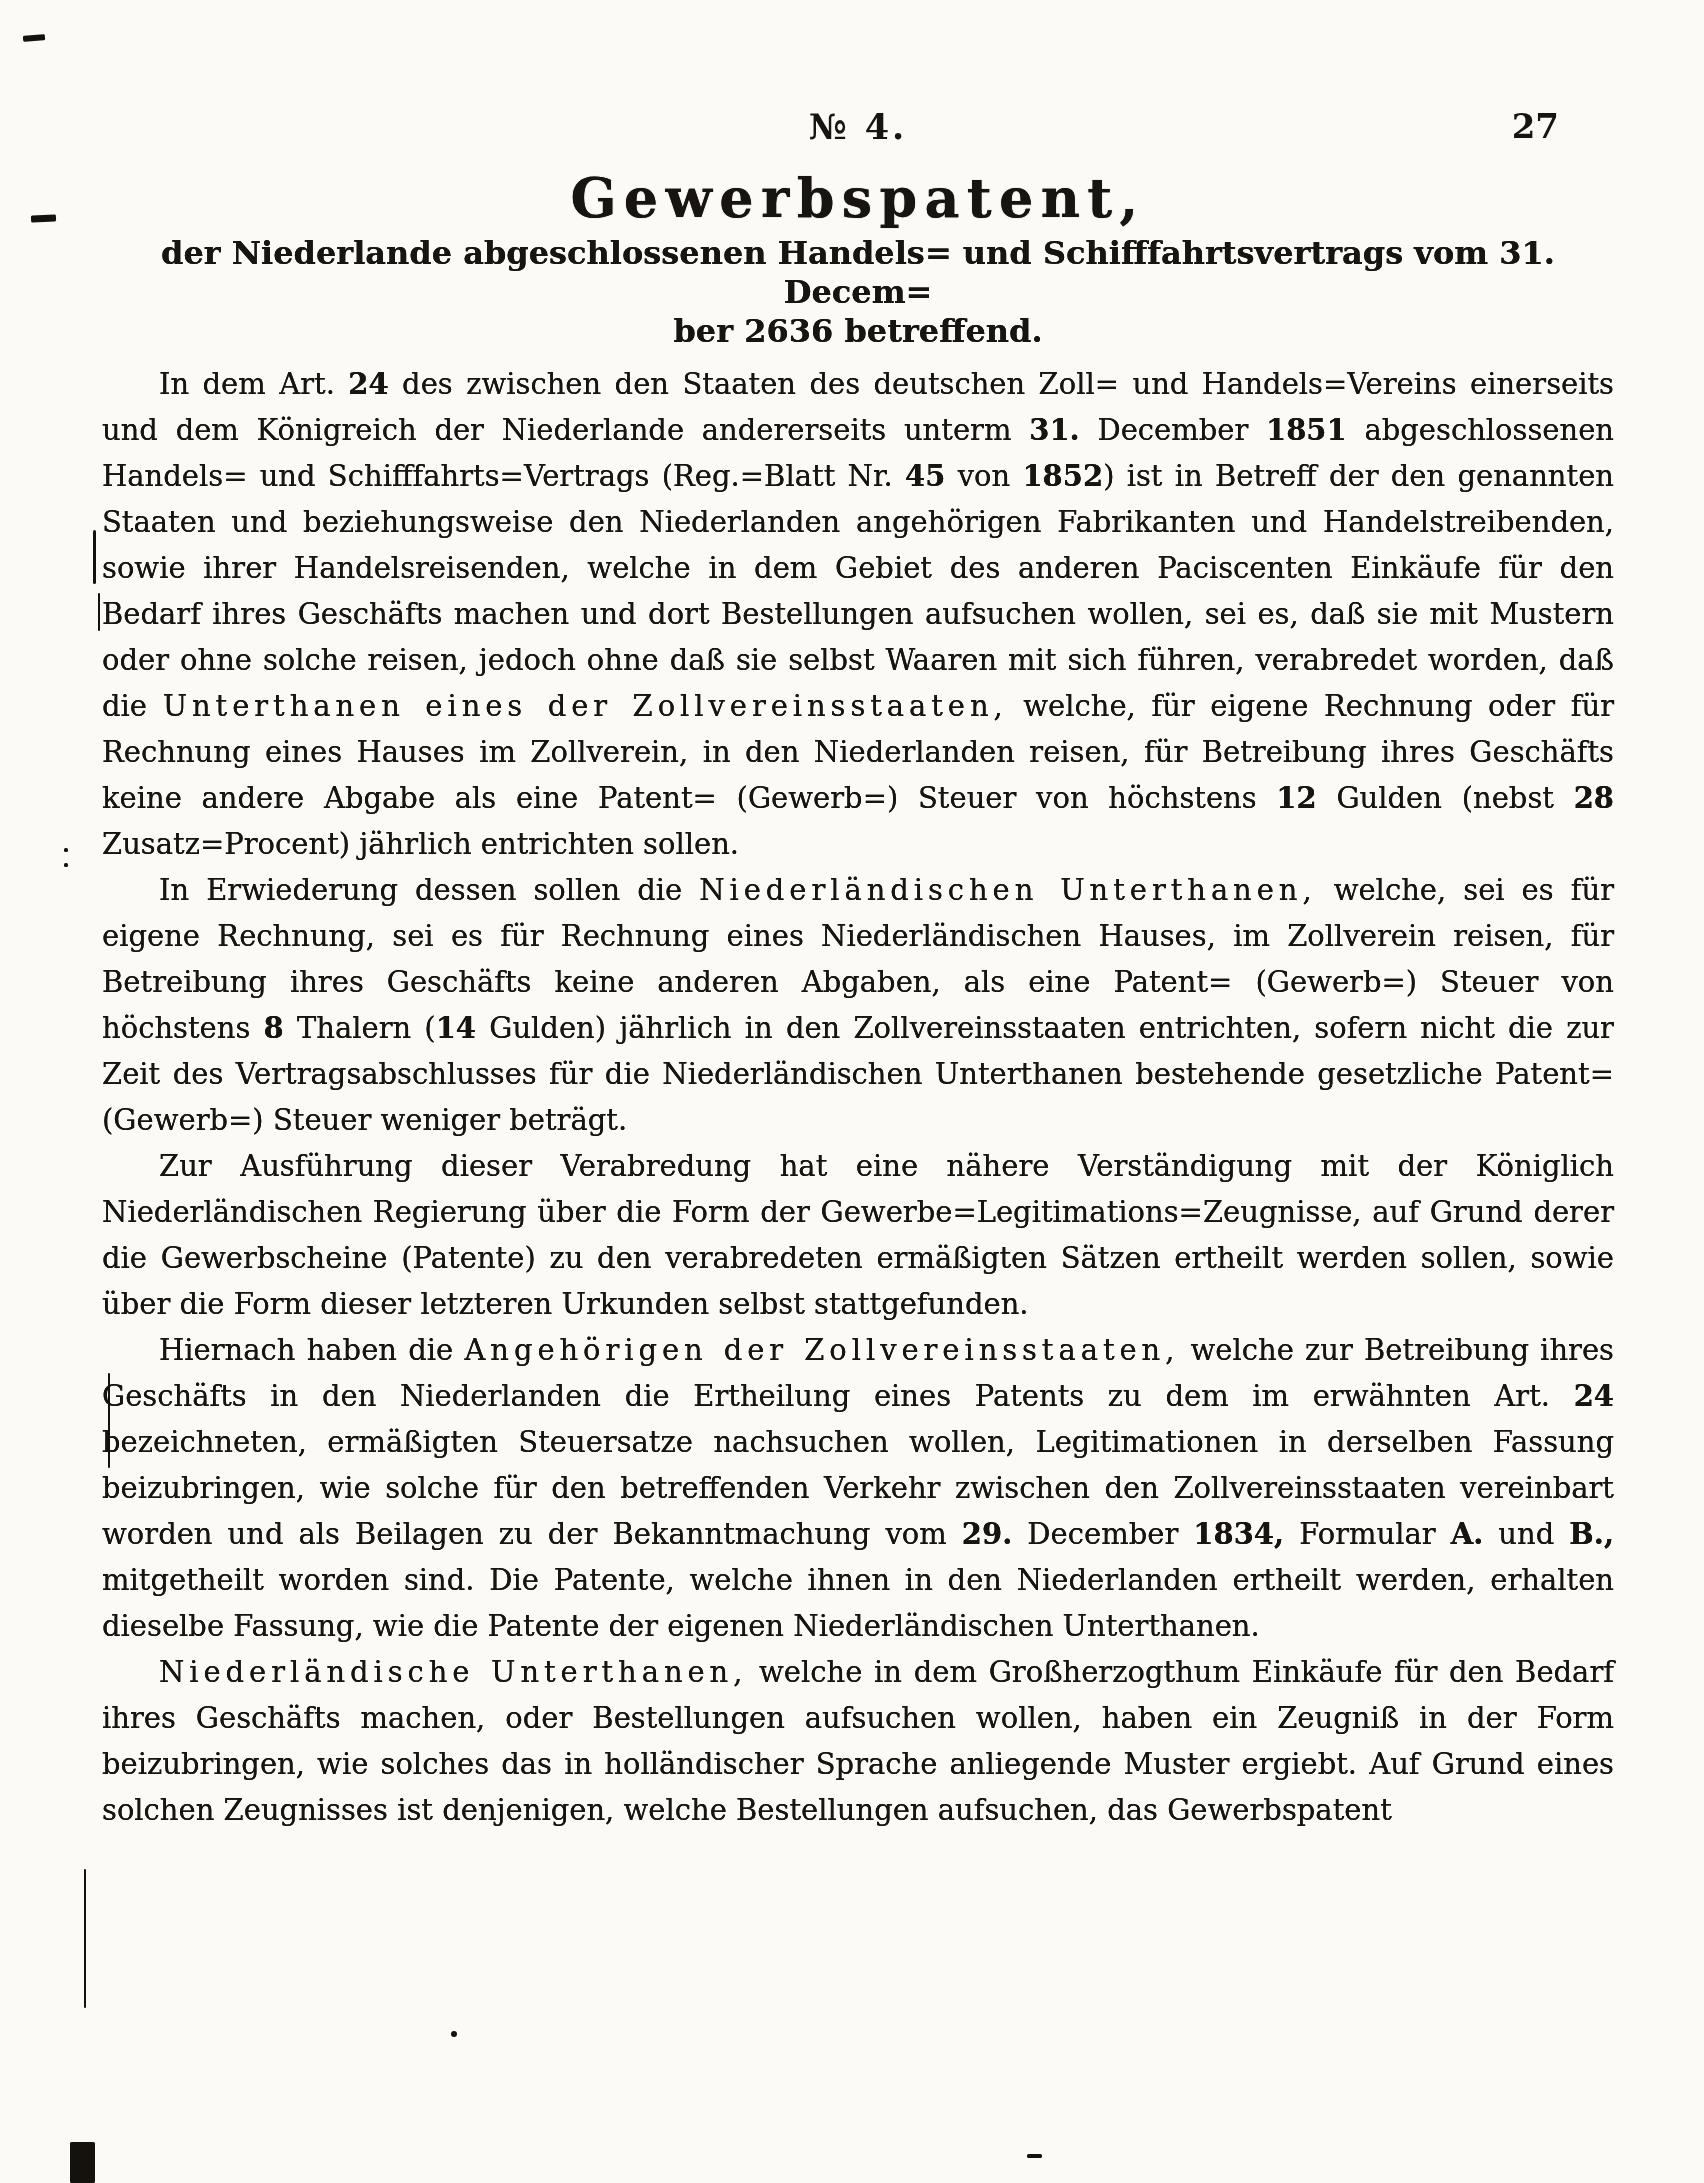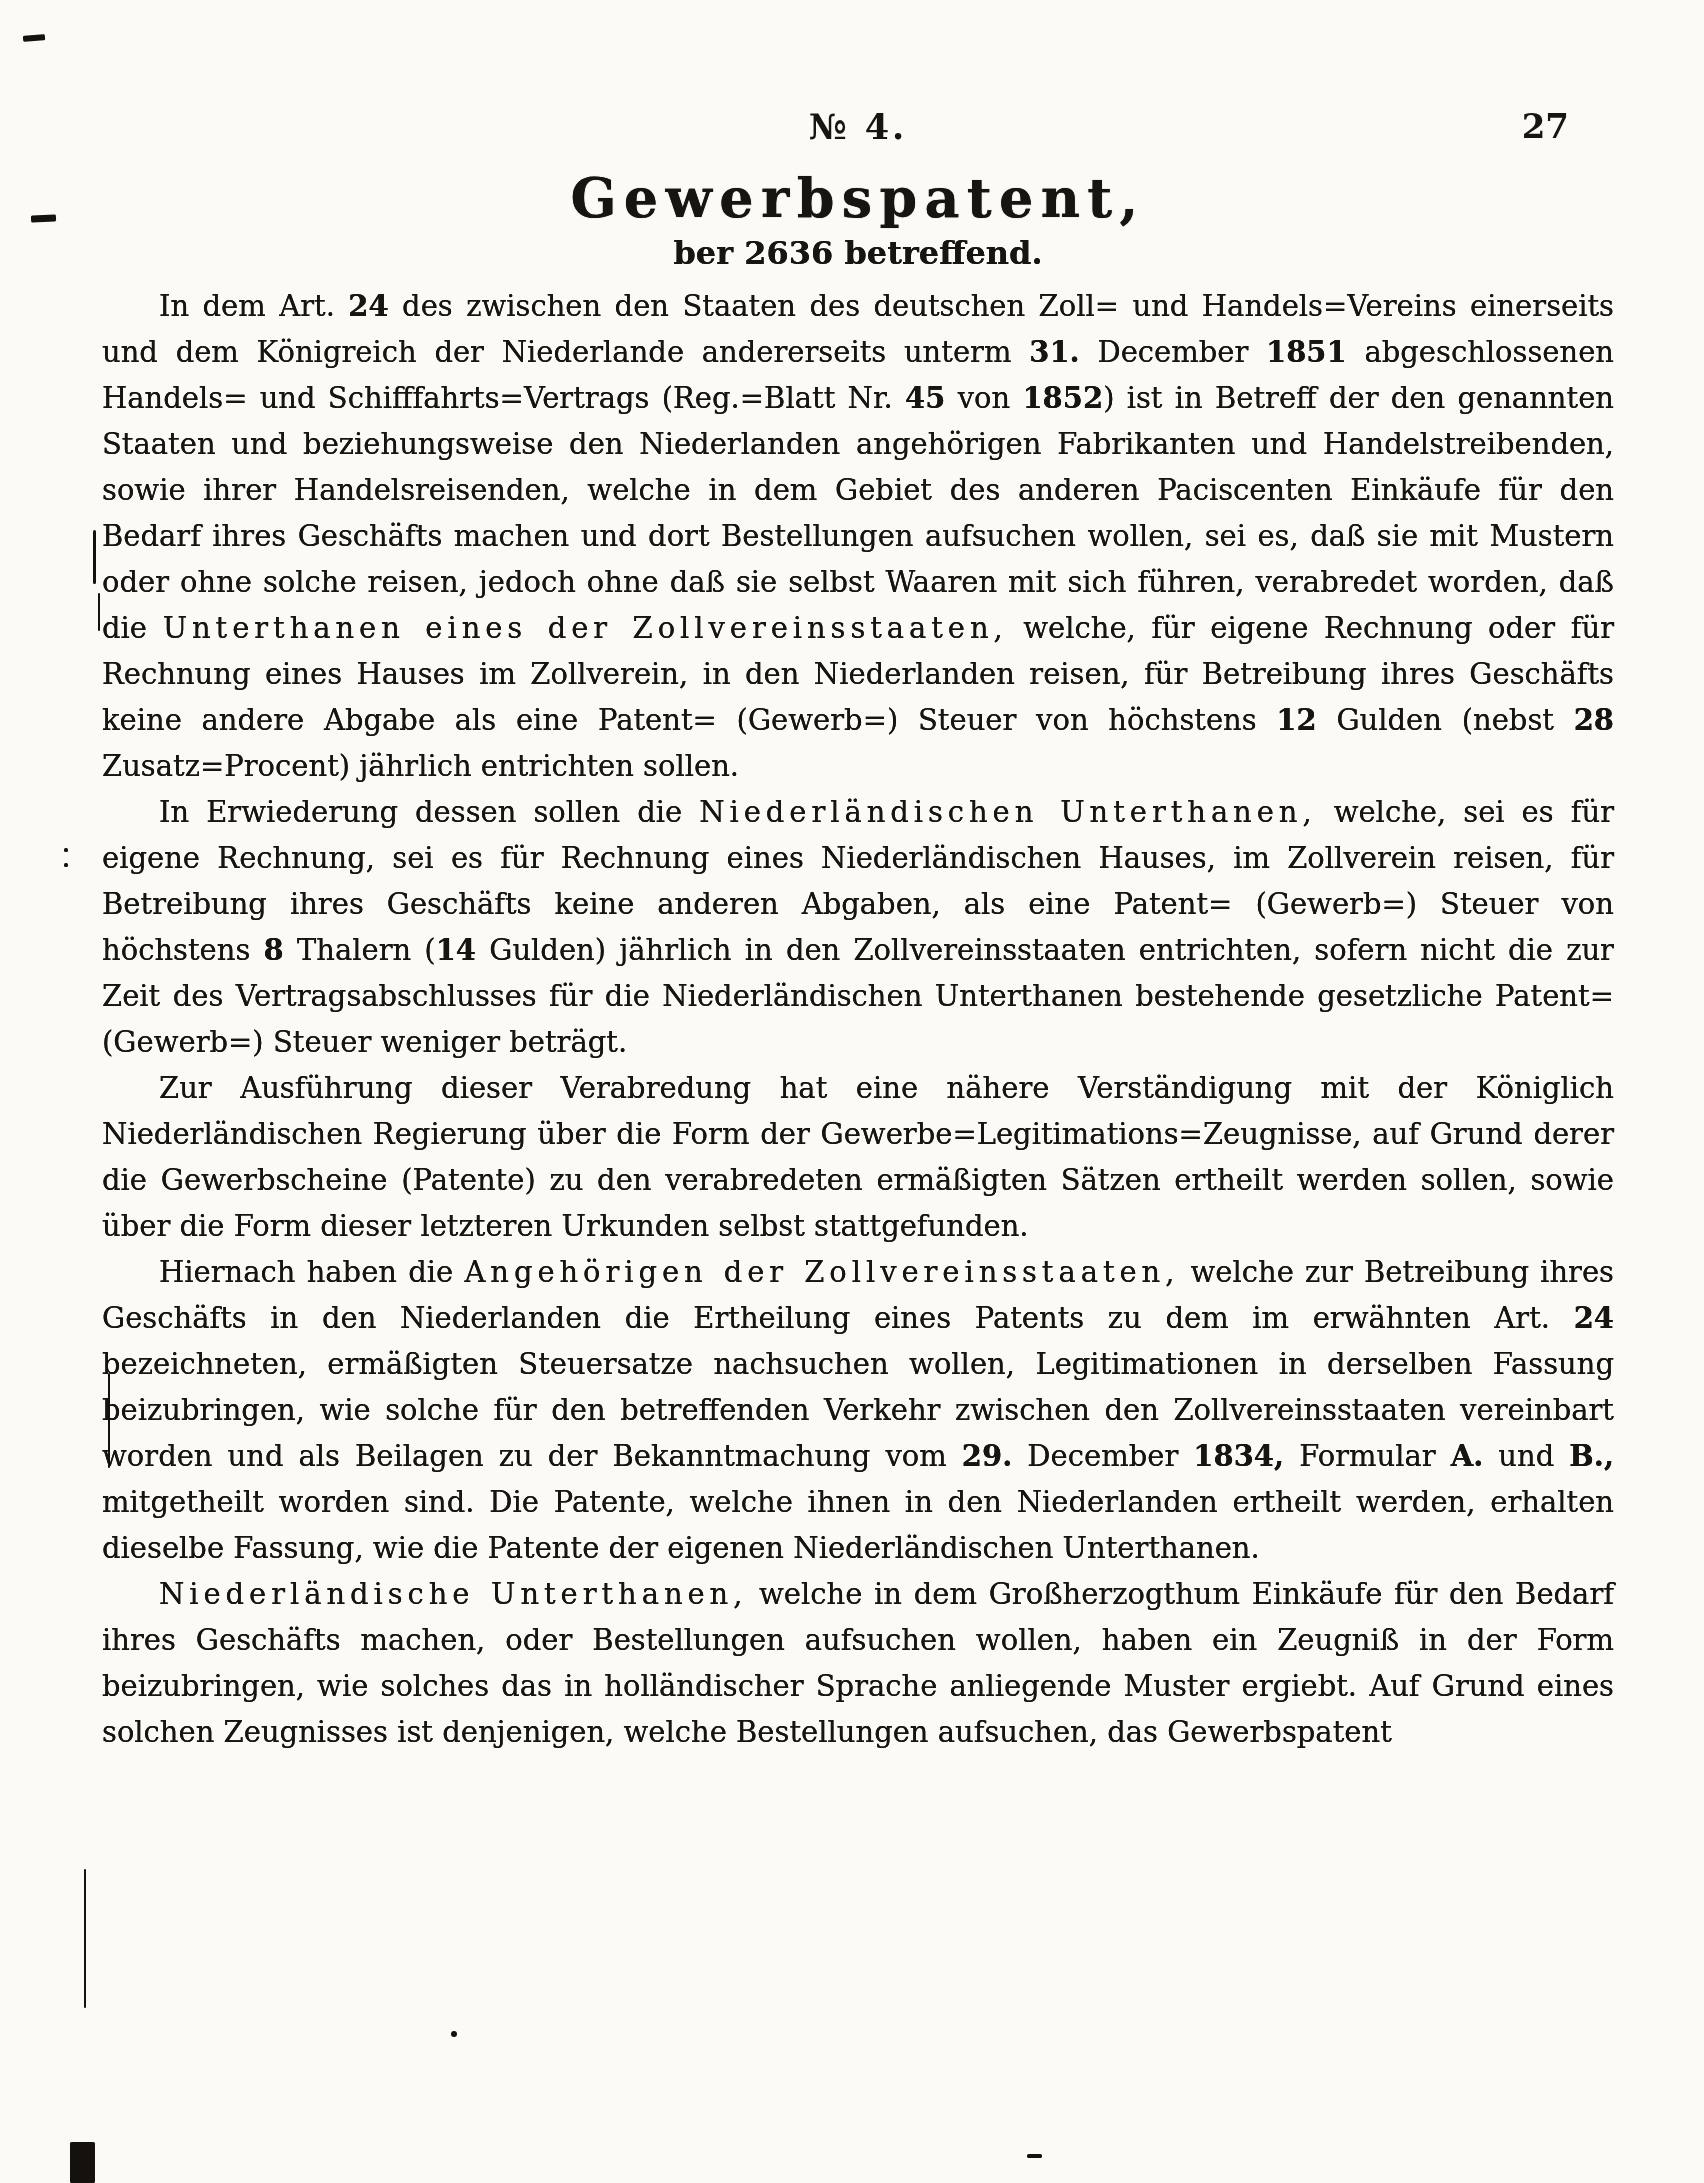--- a/index.html
+++ b/index.html
@@ -23,21 +23,21 @@
     height: 47px;
     text-align: center;
   }
   .issue {
     font-weight: bold;
     font-size: 35px;
     letter-spacing: 2.9px;
   }
   .pageno {
     position: absolute;
-    right: 45px;
+    right: 55px;
     top: 0;
     font-weight: bold;
     font-size: 34px;
   }
   .doc-title {
     margin: 16px 0 5.8px 0;
     text-align: center;
     font-weight: bold;
     font-size: 54px;
     letter-spacing: 7.3px;
@@ -77,20 +77,21 @@
 <div class="page">
 
   <div class="masthead">
     <span class="issue">№ 4.</span>
     <span class="pageno">27</span>
   </div>
 
   <h1 class="doc-title">Gewerbspatent,</h1>
 
   <div class="subtitle" id="subtitle">
+      <div class="subtitle-line">der Niederlande abgeschlossenen Handels= und Schifffahrtsvertrags vom 31. Decem=</div>
       <div class="subtitle-line">ber 2636 betreffend.</div>
     </div>
 
   <div class="body-text" id="body">
       <p class="body-par"><span class="seg-n">In dem Art. </span><span class="seg-b">24</span><span class="seg-n"> des zwischen den Staaten des deutschen Zoll= und Handels=Vereins einerseits und dem Königreich der Niederlande andererseits unterm </span><span class="seg-b">31.</span><span class="seg-n"> December </span><span class="seg-b">1851</span><span class="seg-n"> abgeschlossenen Handels= und Schifffahrts=Vertrags (Reg.=Blatt Nr. </span><span class="seg-b">45</span><span class="seg-n"> von </span><span class="seg-b">1852</span><span class="seg-n">) ist in Betreff der den genannten Staaten und beziehungsweise den Niederlanden angehörigen Fabrikanten und Handelstreibenden, sowie ihrer Handelsreisenden, welche in dem Gebiet des anderen Paciscenten Einkäufe für den Bedarf ihres Geschäfts machen und dort Bestellungen aufsuchen wollen, sei es, daß sie mit Mustern oder ohne solche reisen, jedoch ohne daß sie selbst Waaren mit sich führen, verabredet worden, daß die </span><span class="seg-sp">Unterthanen eines der Zollvereinsstaaten,</span><span class="seg-n"> welche, für eigene Rechnung oder für Rechnung eines Hauses im Zollverein, in den Niederlanden reisen, für Betreibung ihres Geschäfts keine andere Abgabe als eine Patent= (Gewerb=) Steuer von höchstens </span><span class="seg-b">12</span><span class="seg-n"> Gulden (nebst </span><span class="seg-b">28</span><span class="seg-n"> Zusatz=Procent) jährlich entrichten sollen.</span></p>
       <p class="body-par"><span class="seg-n">In Erwiederung dessen sollen die </span><span class="seg-sp">Niederländischen Unterthanen,</span><span class="seg-n"> welche, sei es für eigene Rechnung, sei es für Rechnung eines Niederländischen Hauses, im Zollverein reisen, für Betreibung ihres Geschäfts keine anderen Abgaben, als eine Patent= (Gewerb=) Steuer von höchstens </span><span class="seg-b">8</span><span class="seg-n"> Thalern (</span><span class="seg-b">14</span><span class="seg-n"> Gulden) jährlich in den Zollvereinsstaaten entrichten, sofern nicht die zur Zeit des Vertragsabschlusses für die Niederländischen Unterthanen bestehende gesetzliche Patent= (Gewerb=) Steuer weniger beträgt.</span></p>
       <p class="body-par"><span class="seg-n">Zur Ausführung dieser Verabredung hat eine nähere Verständigung mit der Königlich Niederländischen Regierung über die Form der Gewerbe=Legitimations=Zeugnisse, auf Grund derer die Gewerbscheine (Patente) zu den verabredeten ermäßigten Sätzen ertheilt werden sollen, sowie über die Form dieser letzteren Urkunden selbst stattgefunden.</span></p>
       <p class="body-par"><span class="seg-n">Hiernach haben die </span><span class="seg-sp">Angehörigen der Zollvereinsstaaten,</span><span class="seg-n"> welche zur Betreibung ihres Geschäfts in den Niederlanden die Ertheilung eines Patents zu dem im erwähnten Art. </span><span class="seg-b">24</span><span class="seg-n"> bezeichneten, ermäßigten Steuersatze nachsuchen wollen, Legitimationen in derselben Fassung beizubringen, wie solche für den betreffenden Verkehr zwischen den Zollvereinsstaaten vereinbart worden und als Beilagen zu der Bekanntmachung vom </span><span class="seg-b">29.</span><span class="seg-n"> December </span><span class="seg-b">1834,</span><span class="seg-n"> Formular </span><span class="seg-b">A.</span><span class="seg-n"> und </span><span class="seg-b">B.,</span><span class="seg-n"> mitgetheilt worden sind. Die Patente, welche ihnen in den Niederlanden ertheilt werden, erhalten dieselbe Fassung, wie die Patente der eigenen Niederländischen Unterthanen.</span></p>
       <p class="body-par"><span class="seg-sp">Niederländische Unterthanen,</span><span class="seg-n"> welche in dem Großherzogthum Einkäufe für den Bedarf ihres Geschäfts machen, oder Bestellungen aufsuchen wollen, haben ein Zeugniß in der Form beizubringen, wie solches das in holländischer Sprache anliegende Muster ergiebt. Auf Grund eines solchen Zeugnisses ist denjenigen, welche Bestellungen aufsuchen, das Gewerbspatent</span></p>
     </div>

